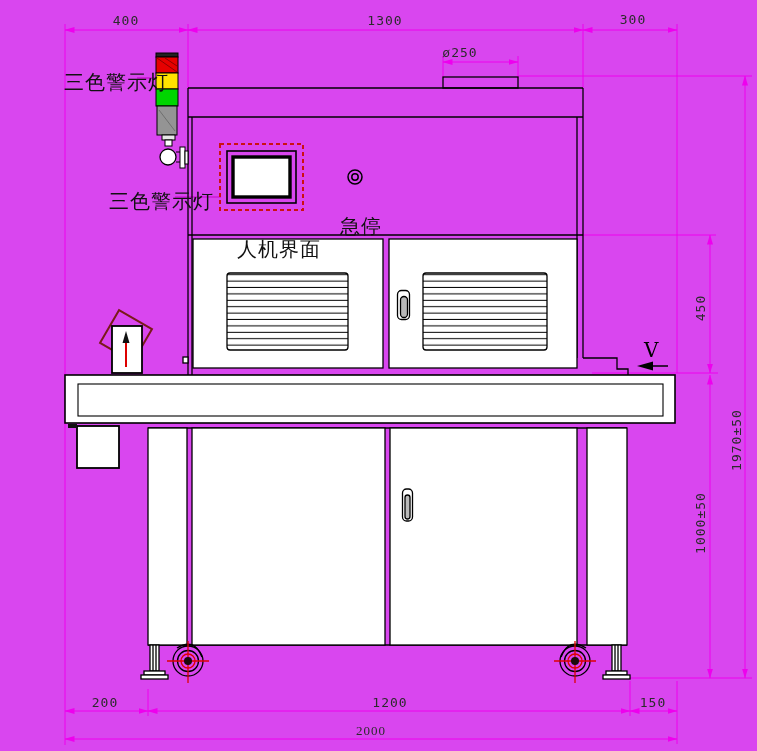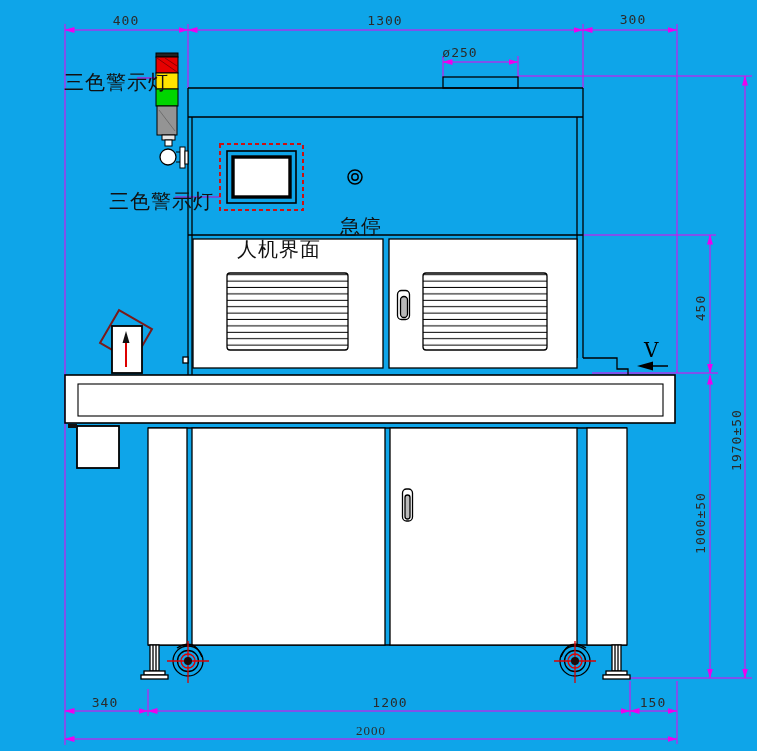--- a/index.html
+++ b/index.html
@@ -1,16 +1,16 @@
 <!DOCTYPE html>
 <html><head>
 <meta charset="utf-8">
 <style>
   html,body{margin:0;padding:0;background:#fff;}
-  .canvas{position:relative;width:757px;height:751px;background:#0ea5e9;overflow:hidden;
+  .canvas{position:relative;width:757px;height:751px;background:#d946ef;overflow:hidden;
           font-family:"DejaVu Sans",sans-serif;}
   .canvas svg{position:absolute;left:0;top:0;}
   .dim{position:absolute;color:#2b2b2b;font:13px "DejaVu Sans Mono","DejaVu Sans",monospace;
        white-space:nowrap;transform:translateX(-50%);letter-spacing:1px;}
   .dim.rot{transform:translate(-50%,-50%) rotate(-90deg);}
   .cjk{position:absolute;color:#111;font-size:20px;white-space:nowrap;letter-spacing:1px;}
   .vletter{position:absolute;color:#000;font:20px "DejaVu Serif",serif;white-space:nowrap;}
 </style>
 </head>
 <body>
@@ -177,21 +177,21 @@
   </g>
 </svg>
 
 <div class="dim" style="left:126px;top:13px;">400</div>
 <div class="dim" style="left:385px;top:13px;">1300</div>
 <div class="dim" style="left:633px;top:12px;">300</div>
 <div class="dim" style="left:460px;top:45px;">ø250</div>
 <div class="dim rot" style="left:700px;top:308px;">450</div>
 <div class="dim rot" style="left:700px;top:523px;">1000±50</div>
 <div class="dim rot" style="left:736px;top:440px;">1970±50</div>
-<div class="dim" style="left:105px;top:695px;">340</div>
+<div class="dim" style="left:105px;top:695px;">200</div>
 <div class="dim" style="left:390px;top:695px;">1200</div>
 <div class="dim" style="left:653px;top:695px;">150</div>
 <div class="dim" style="left:371px;top:723px;font-family:Liberation Serif, serif;">2000</div>
 
 <div class="cjk" style="left:64px;top:69px;">三色警示灯</div>
 <div class="cjk" style="left:109px;top:188px;">三色警示灯</div>
 <div class="cjk" style="left:237px;top:204px;margin-top:32px;">人机界面</div>
 <div class="cjk" style="left:340px;top:213px;">急停</div>
 <div class="vletter" style="left:644px;top:338px;">V</div>
 </div>

